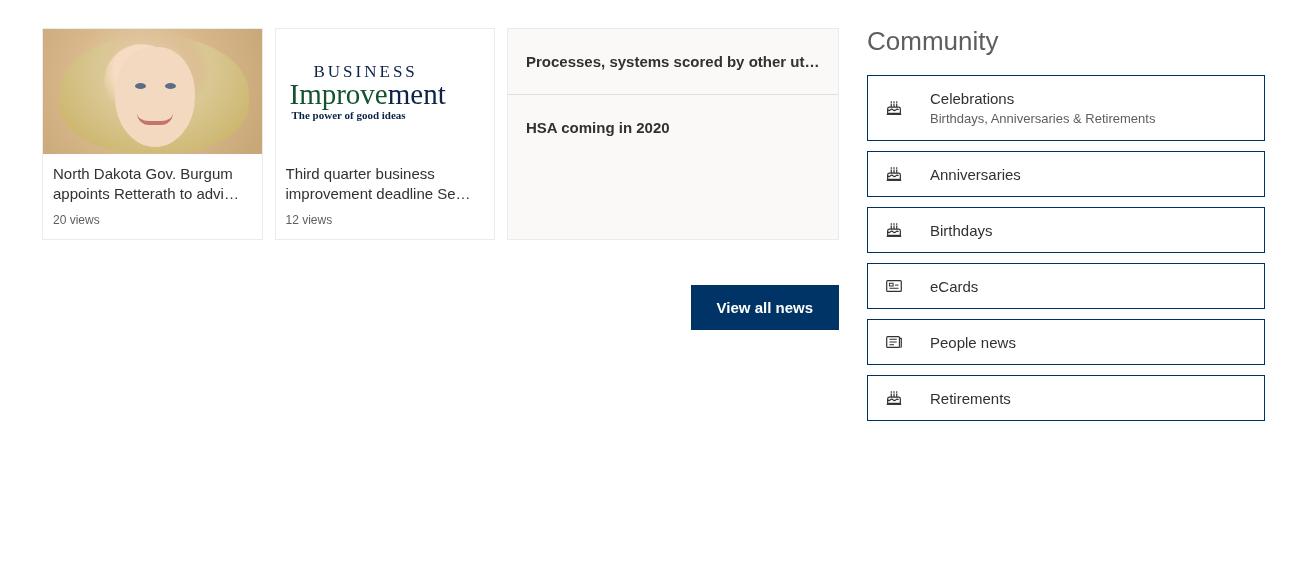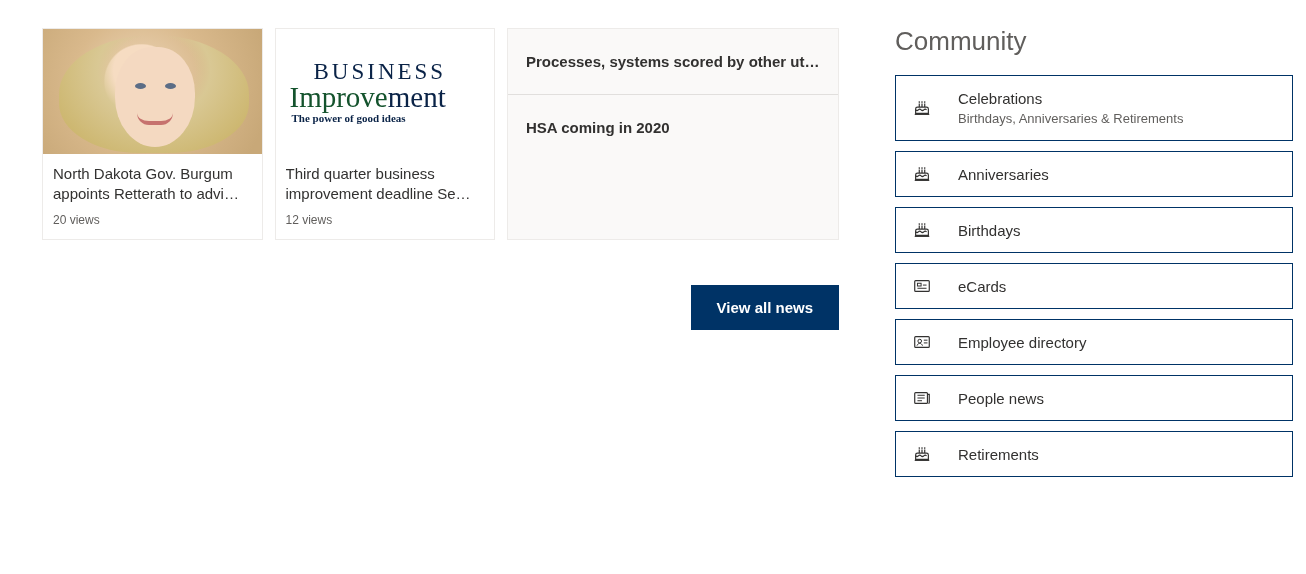--- a/index.html
+++ b/index.html
@@ -83,21 +83,21 @@
       border: none;
       padding: 14px 26px;
       font-size: 15px;
       font-weight: 600;
       cursor: pointer;
       font-family: inherit;
     }
 
     .sidebar {
       position: absolute;
-      left: 871px;
+      left: 843px;
       top: 26px;
       width: 422px;
       padding-left: 24px;
     }
     .sidebar-title {
       font-size: 26px;
       font-weight: 300;
       color: #605e5c;
       margin-bottom: 18px;
     }
@@ -168,21 +168,21 @@
       background: #ffffff;
       display: flex;
       flex-direction: column;
       justify-content: center;
       padding: 0 14px;
     }
     .bi-l1 {
       font-family: Georgia, "Times New Roman", serif;
       letter-spacing: 3px;
       color: #0a2347;
-      font-size: 23px;
+      font-size: 17px;
       font-weight: 400;
       margin-left: 24px;
     }
     .bi-l2 {
       font-family: Georgia, "Times New Roman", serif;
       font-size: 29px;
       line-height: 1;
       font-weight: 400;
       margin-top: -2px;
     }
@@ -321,30 +321,20 @@
       <span class="ci-icon">
           <svg viewBox="0 0 22 22" width="20" height="20">
             <use href="#ico-card"></use>
           </svg>
         </span>
       <span class="ci-text">
           <span class="ci-title">eCards</span>
         </span>
     </div>
 
-    <div class="community-item">
-      <span class="ci-icon">
-          <svg viewBox="0 0 22 22" width="20" height="20">
-            <use href="#ico-directory"></use>
-          </svg>
-        </span>
-      <span class="ci-text">
-          <span class="ci-title">Employee directory</span>
-        </span>
-    </div>
 
     <div class="community-item">
       <span class="ci-icon">
           <svg viewBox="0 0 22 22" width="20" height="20">
             <use href="#ico-news"></use>
           </svg>
         </span>
       <span class="ci-text">
           <span class="ci-title">People news</span>
         </span>

